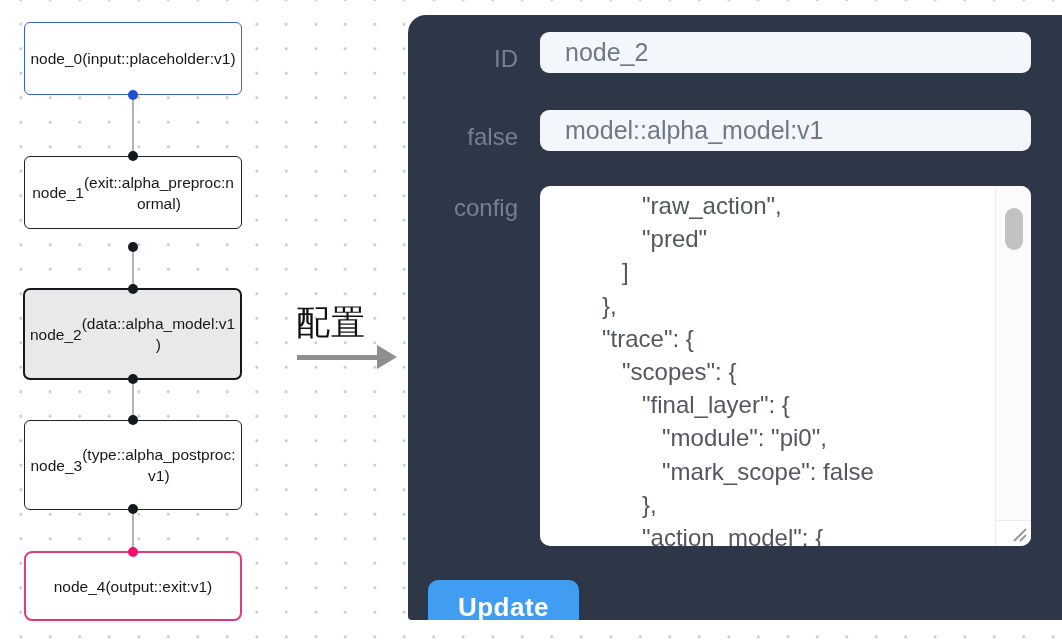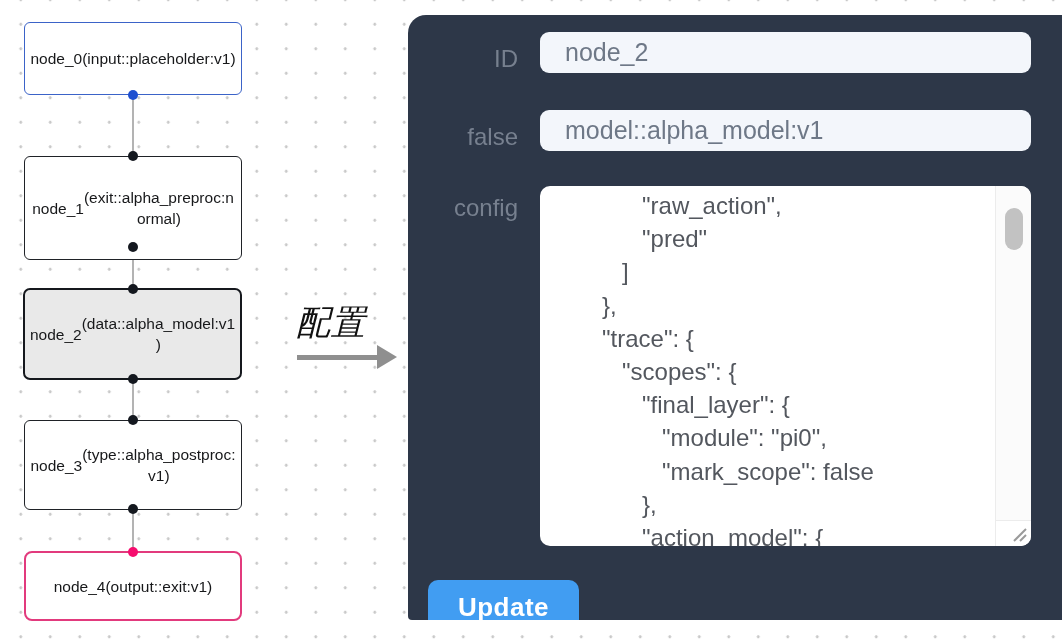--- a/index.html
+++ b/index.html
@@ -17,21 +17,21 @@
   
   .node{
     position:absolute;left:24px;width:218px;box-sizing:border-box;
     background:#ffffff;border:1.8px solid var(--node-border,#1f2227);border-radius:6px;
     display:flex;flex-direction:row;align-items:center;justify-content:center;
     text-align:center;color:#17181a;
   }
   .node-title{font-size:15.5px;line-height:21px;}
   .node-sub{font-size:15.5px;line-height:21px;white-space:pre-line;}
   .node-0{top:22px;height:73px;border-color:var(--node-input-border,#3b63c8);}
-  .node-1{top:156px;height:104px;}
+  .node-1{top:156px;height:73px;}
   .node-2{top:288px;left:23px;width:219px;height:92px;border-width:2.6px;border-color:#15181d;background:var(--node-selected-bg,#e9e9e9);border-radius:7px;}
   .node-3{top:420px;height:90px;}
   .node-4{top:551px;height:70px;border-width:2px;border-color:var(--node-output-border,#e23a7d);border-radius:8px;}
   .edge{
     position:absolute;left:131.5px;width:2px;background:var(--connector,#b3b3b3);
   }
   .edge-1{top:95px;height:62px;}
   .edge-2{top:247px;height:42px;}
   .edge-3{top:379px;height:42px;}
   .edge-4{top:509px;height:44px;}
@@ -41,21 +41,21 @@
   }
   .handle.blue{background:var(--handle-blue,#1e4fd0);}
   .handle.pink{background:var(--handle-pink,#f60d6e);}
   .h-n0b{top:90px;}
   .h-n1t{top:151px;} .h-n1b{top:242px;}
   .h-n2t{top:284px;} .h-n2b{top:374px;}
   .h-n3t{top:415px;} .h-n3b{top:504px;}
   .h-n4t{top:547px;}
   
   .transfer{position:absolute;left:296px;top:300px;width:106px;height:62px;}
-  .transfer-label{font-size:34px;color:#111111;letter-spacing:1px;font-style:italic;}
+  .transfer-label{font-size:34px;color:#111111;letter-spacing:1px;}
   .transfer-arrow{position:absolute;left:1px;top:45px;width:100px;height:24px;}
   .arrow-shaft{position:absolute;left:0;top:10px;width:82px;height:5px;background:var(--arrow-gray,#8f8f8f);}
   .arrow-head{position:absolute;left:80px;top:0;width:0;height:0;
     border-top:12px solid transparent;border-bottom:12px solid transparent;
     border-left:20px solid var(--arrow-gray,#8f8f8f);}
   
   .panel{
     position:absolute;left:408px;top:15px;width:684px;height:605px;
     background:var(--panel-bg,#2d3748);
     border-radius:18px 18px 4px 4px;overflow:hidden;

